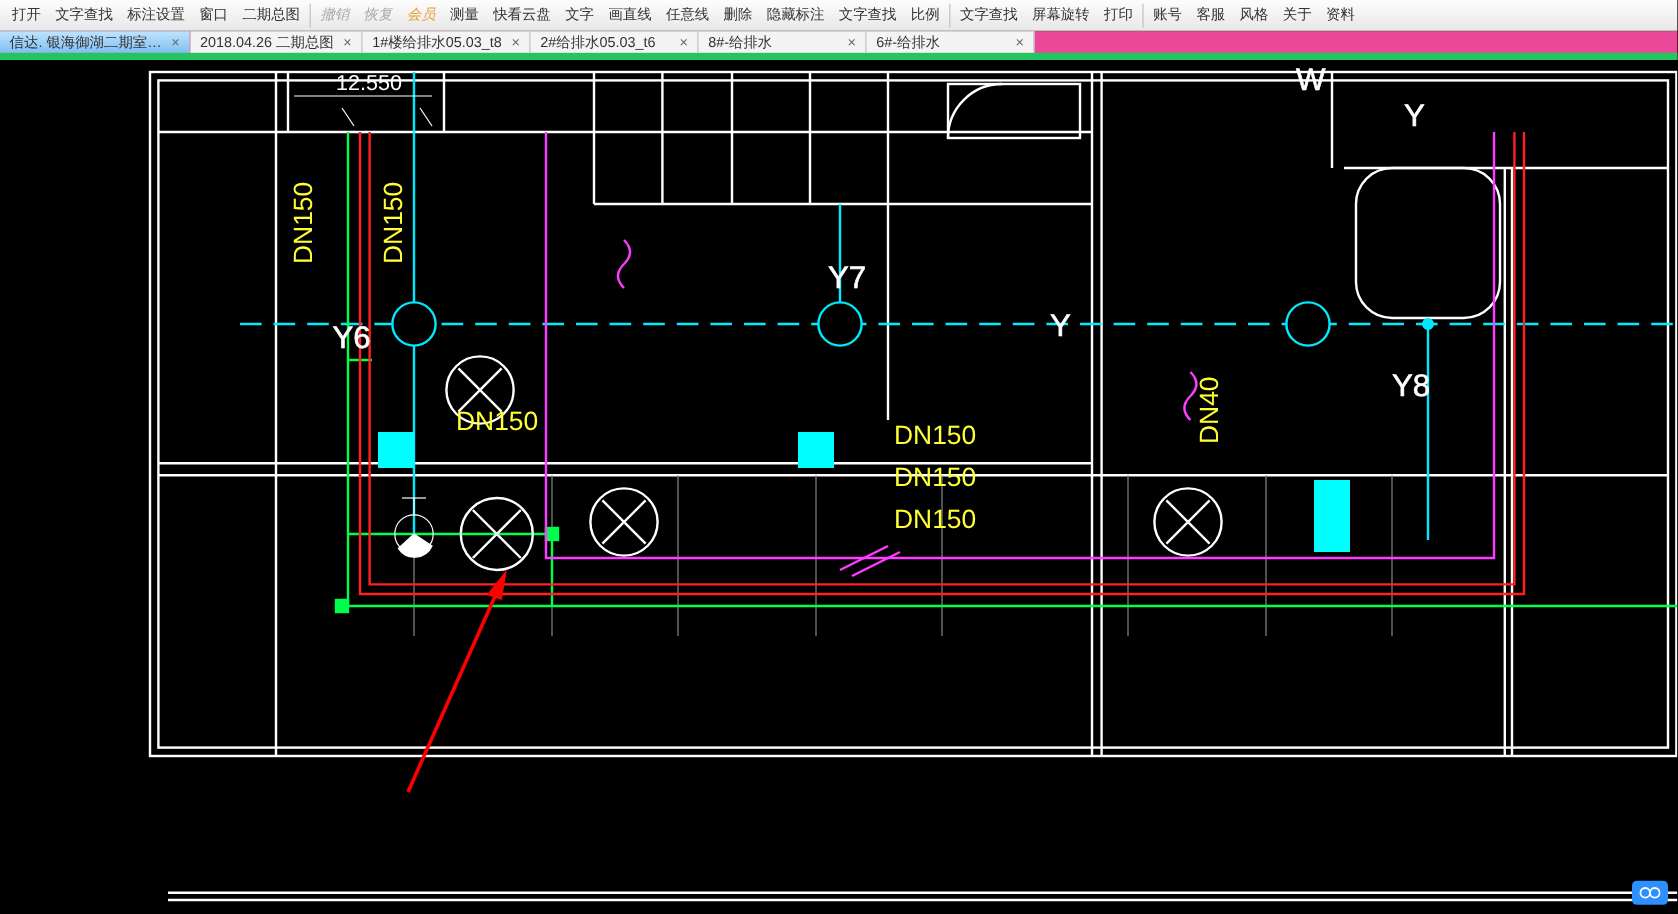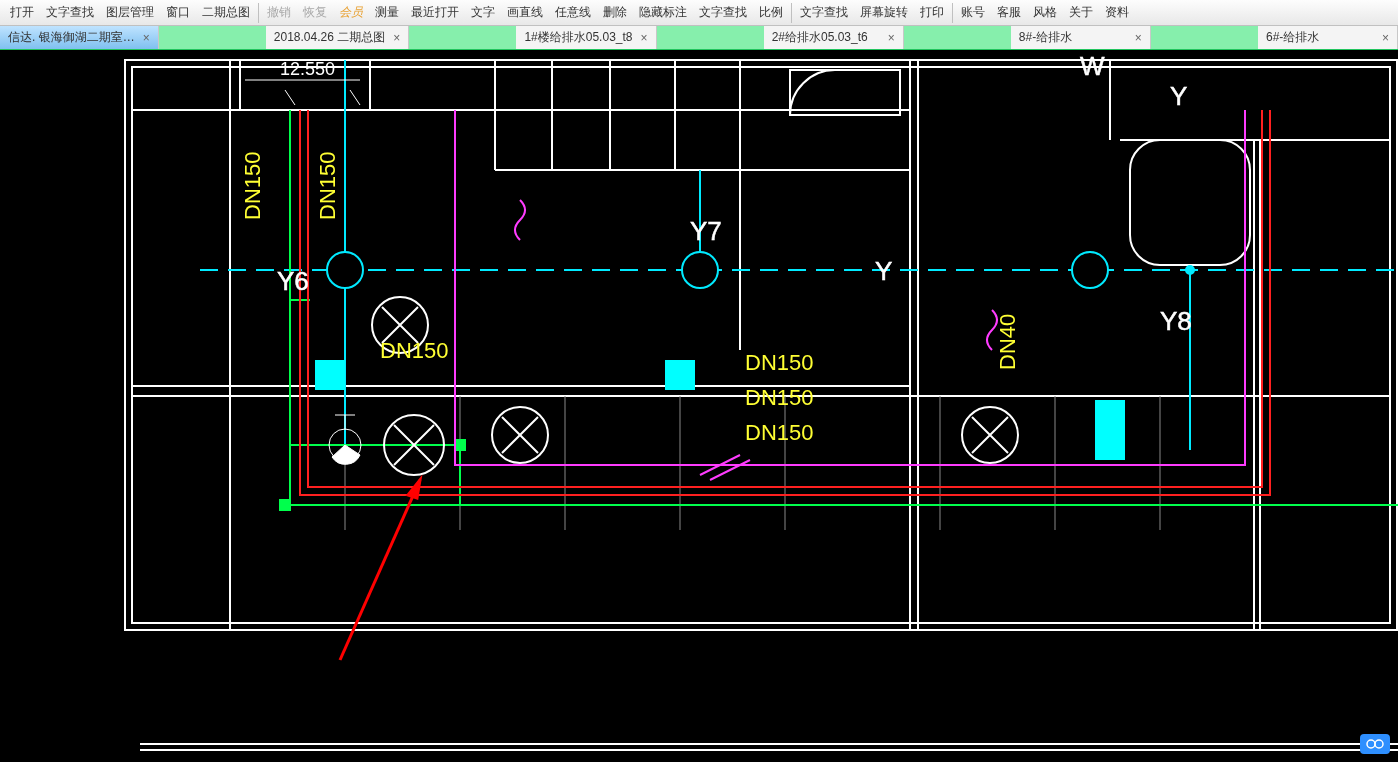--- a/index.html
+++ b/index.html
@@ -2,48 +2,48 @@
 <html><head>
 <meta charset="utf-8">
 <style>
   * { box-sizing: border-box; margin: 0; padding: 0; }
   body { font-family: "Microsoft YaHei", sans-serif; font-size: 12px; background: #000; width: 1398px; height: 762px; overflow: hidden; }
   
   .toolbar { display: flex; align-items: center; height: 26px; background: linear-gradient(#fdfdfd, #e8e8e8); border-bottom: 1px solid #c0c0c0; padding: 0 4px; gap: 0; position: relative; }
   .toolbar-item { display: flex; flex-direction: column; align-items: center; padding: 1px 6px; cursor: pointer; color: #333; white-space: nowrap; font-size: 12px; }
   .toolbar-sep { width: 1px; height: 20px; background: #c0c0c0; margin: 0 2px; }
   .toolbar-item.gold { color: #e8a030; font-style: italic; }
-  .toolbar-item.gray { color: #aaa; }
-  
-  .tabbar { display: flex; height: 24px; background: #86efac; border-bottom: 1px solid #22c55e; justify-content: space-between; }
+  .toolbar-item.gray { color: #aaa; font-style: italic; }
+  
+  .tabbar { display: flex; height: 24px; background: #ec4899; border-bottom: 6px solid #22c55e; }
   .tab { display: flex; align-items: center; padding: 0 8px; border-right: 1px solid #c8c8c8; background: #f4f4f4; font-size: 12px; color: #333; cursor: pointer; min-width: 140px; justify-content: space-between; }
   .tab.active { background: linear-gradient(#bfe3ff,#7fc0f0); }
   .tab-label { flex: 1; overflow: hidden; text-overflow: ellipsis; white-space: nowrap; }
   .tab-close { margin-left: 8px; color: #666; font-size: 12px; }
   
   .canvas-area { position: relative; width: 1398px; height: 712px; background: #000; overflow: hidden; }
   .drawing { position: absolute; top: 0; left: 0; }
   
   .floating-badge { position: absolute; bottom: 8px; right: 8px; width: 30px; height: 20px; background: #2e8fff; border-radius: 4px; display:flex; align-items:center; justify-content:center; color:#fff; font-size:11px; cursor:pointer; }
 </style>
 </head>
 <body>
 
 <div class="toolbar">
   <div class="toolbar-item">打开</div>
   <div class="toolbar-item">文字查找</div>
-  <div class="toolbar-item">图层管理</div>
+  <div class="toolbar-item">标注设置</div>
   <div class="toolbar-item">窗口</div>
   <div class="toolbar-item">二期总图</div>
   <div class="toolbar-sep"></div>
   <div class="toolbar-item gray">撤销</div>
   <div class="toolbar-item gray">恢复</div>
   <div class="toolbar-item gold">会员</div>
   <div class="toolbar-item">测量</div>
-  <div class="toolbar-item">最近打开</div>
+  <div class="toolbar-item">快看云盘</div>
   <div class="toolbar-item">文字</div>
   <div class="toolbar-item">画直线</div>
   <div class="toolbar-item">任意线</div>
   <div class="toolbar-item">删除</div>
   <div class="toolbar-item">隐藏标注</div>
   <div class="toolbar-item">文字查找</div>
   <div class="toolbar-item">比例</div>
   <div class="toolbar-sep"></div>
   <div class="toolbar-item">文字查找</div>
   <div class="toolbar-item">屏幕旋转</div>

